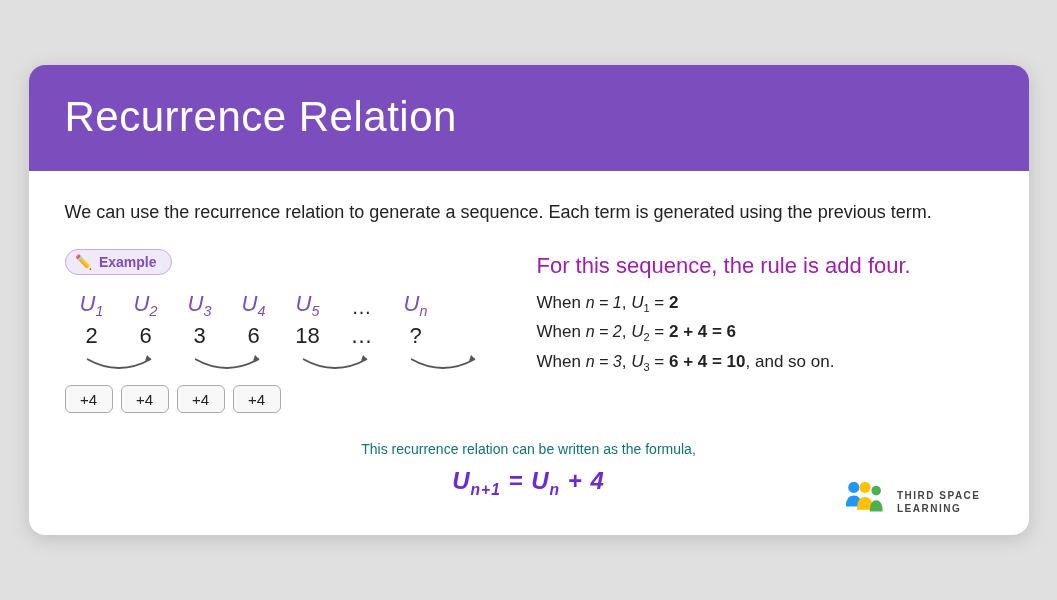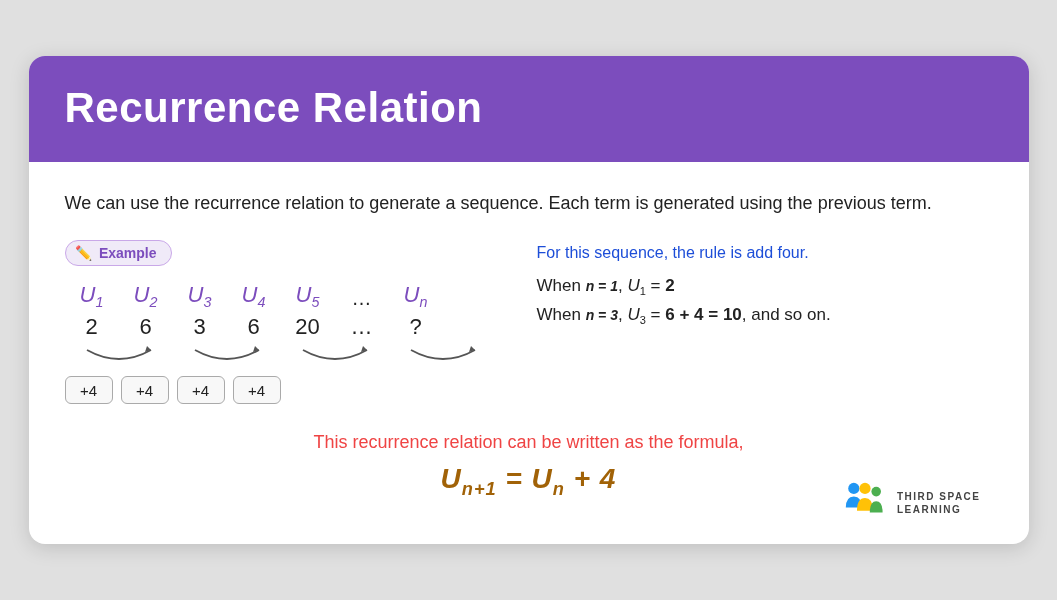--- a/index.html
+++ b/index.html
@@ -18,25 +18,25 @@
       overflow: hidden;
       box-shadow: 0 4px 20px rgba(0,0,0,0.15);
     }
     .header {
       background: #7c4dbd;
       padding: 28px 36px 30px 36px;
     }
     .header h1 {
       color: #fff;
       font-size: 42px;
-      font-weight: 700;
+      font-weight: 400;
       letter-spacing: 0.5px;
     }
     .body {
-      padding: 28px 36px 28px 36px;
+      padding: 28px 36px 20px 36px;
     }
     .intro-text {
       font-size: 18px;
       color: #222;
       line-height: 1.55;
       margin-bottom: 22px;
     }
     .two-col {
       display: flex;
       gap: 40px;
@@ -133,55 +133,55 @@
       border-radius: 6px;
       display: flex;
       align-items: center;
       justify-content: center;
       font-size: 15px;
       color: #222;
       background: #f8f8f8;
     }
     
     .rule-text {
-      font-size: 16px;
-      color: #1d4ed8;
+      font-size: 22px;
+      color: #a21caf;
       margin-bottom: 14px;
     }
     .when-line {
       font-size: 17px;
       color: #222;
       margin-bottom: 8px;
       display: flex;
       align-items: center;
       gap: 6px;
       flex-wrap: wrap;
     }
     .math {
       font-style: italic;
-      font-weight: 700;
-      font-size: 14px;
+      font-weight: 400;
+      font-size: 16px;
     }
     
     .bottom-section {
       margin-top: 28px;
       text-align: center;
       position: relative;
       padding-bottom: 10px;
     }
     .formula-desc {
-      font-size: 18px;
-      color: #ef4444;
+      font-size: 14px;
+      color: #0f766e;
       margin-bottom: 10px;
     }
     .main-formula {
-      font-size: 28px;
+      font-size: 24px;
       font-style: italic;
       font-weight: 700;
-      color: #a16207;
+      color: #6d28d9;
       margin-bottom: 6px;
       letter-spacing: 1px;
     }
     
     .tsl-logo {
       position: absolute;
       right: 12px;
       bottom: 0;
       display: flex;
       align-items: flex-end;
@@ -240,21 +240,21 @@
           <div class="seq-cell ellipsis">…</div>
           <div class="seq-cell"><i>U<sub>n</sub></i></div>
         </div>
 
         
         <div class="sequence-values">
           <div class="val-cell">2</div>
           <div class="val-cell">6</div>
           <div class="val-cell">3</div>
           <div class="val-cell">6</div>
-          <div class="val-cell">20</div>
+          <div class="val-cell">18</div>
           <div class="val-cell ellipsis">…</div>
           <div class="val-cell question">?</div>
         </div>
 
         
         <div class="arrows-row">
 
           <div class="arrow-group">
             <svg class="arrow-svg" width="80" height="22" viewBox="0 0 80 22">
               <path d="M8,4 Q40,22 72,4" fill="none" stroke="#555" stroke-width="1.8"></path>
@@ -293,20 +293,23 @@
         </div>
       </div>
 
       <div class="right-col">
         <p class="rule-text">For this sequence, the rule is add four.</p>
 
         <div class="when-line">
           <span>When&nbsp;<span class="math"><i>n</i>&nbsp;=&nbsp;1</span>,&nbsp;<i>U</i><sub>1</sub>&nbsp;=&nbsp;<b>2</b></span>
         </div>
 
+        <div class="when-line">
+          <span>When&nbsp;<span class="math"><i>n</i>&nbsp;=&nbsp;2</span>,&nbsp;<i>U</i><sub>2</sub>&nbsp;=&nbsp;<b>2&nbsp;+&nbsp;4&nbsp;=&nbsp;6</b></span>
+        </div>
 
         <div class="when-line">
           <span>When&nbsp;<span class="math"><i>n</i>&nbsp;=&nbsp;3</span>,&nbsp;<i>U</i><sub>3</sub>&nbsp;=&nbsp;<b>6&nbsp;+&nbsp;4&nbsp;=&nbsp;10</b>,&nbsp;and so on.</span>
         </div>
       </div>
     </div>
 
     <div class="bottom-section">
       <p class="formula-desc">This recurrence relation can be written as the formula,</p>
       <div class="main-formula">

